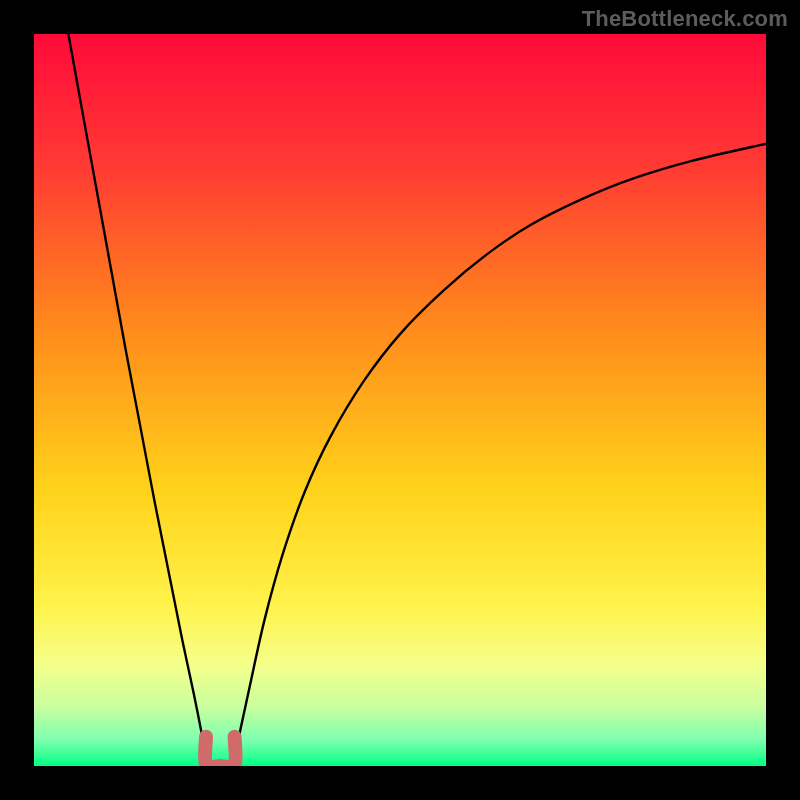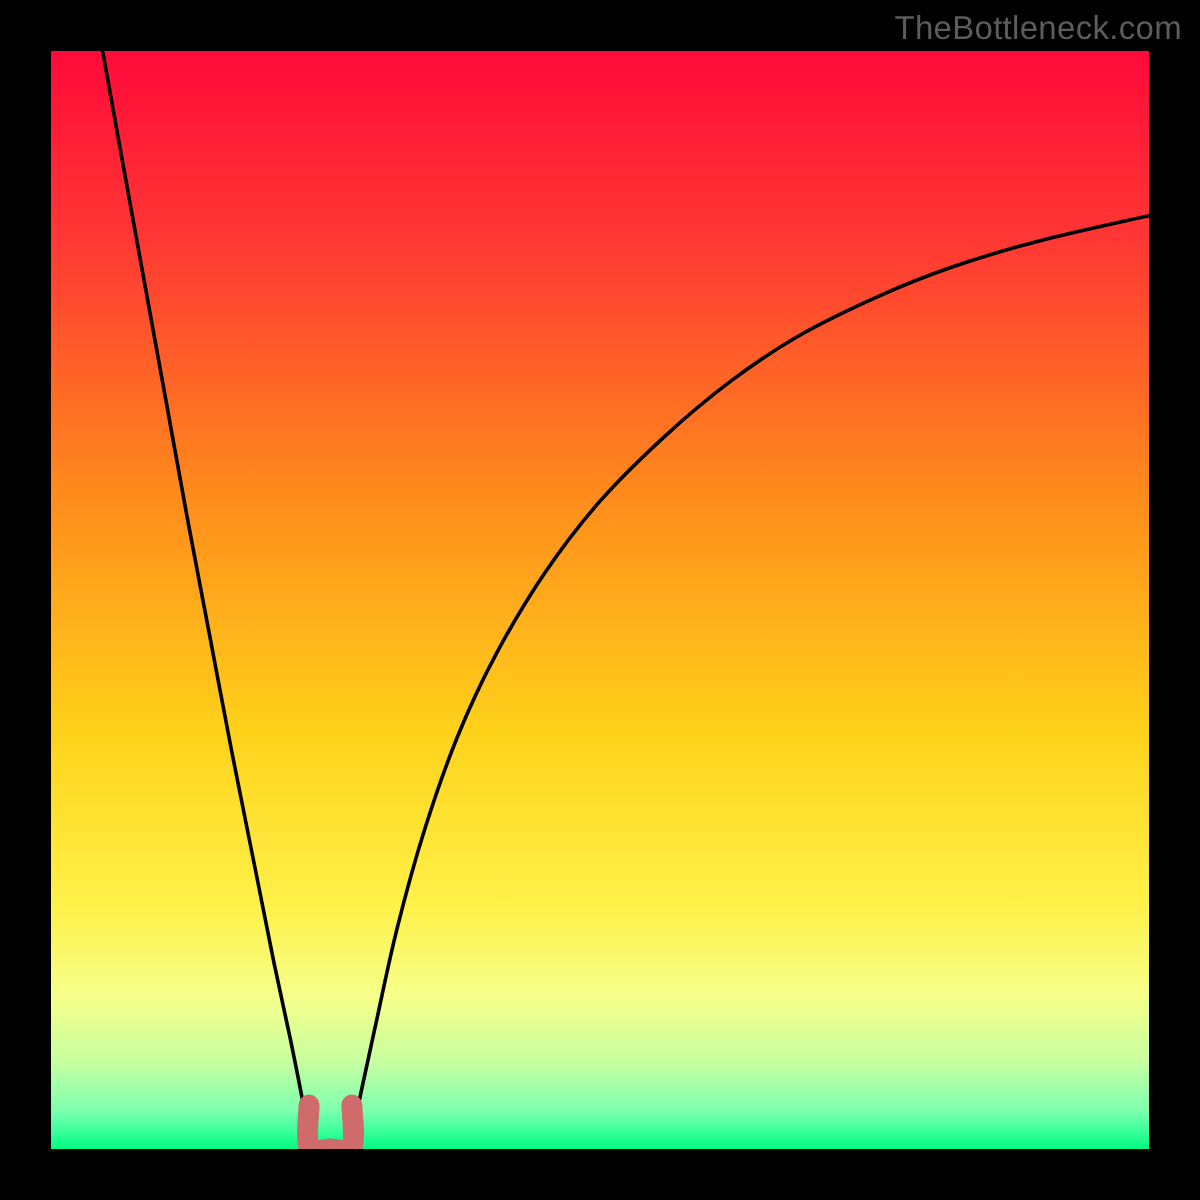--- a/index.html
+++ b/index.html
@@ -25,21 +25,21 @@
     left: 34px;
     width: 732px;
     height: 732px;
   }
   .attribution {
     position: absolute;
     top: 6px;
     right: 12px;
     color: #5c5c5c;
     font-size: 22px;
-    font-weight: 400;
+    font-weight: 700;
     letter-spacing: 0.2px;
   }
   svg { display: block; }
 </style>
 </head>
 <body>
 
 <div class="frame">
   <div class="attribution">TheBottleneck.com</div>
 

